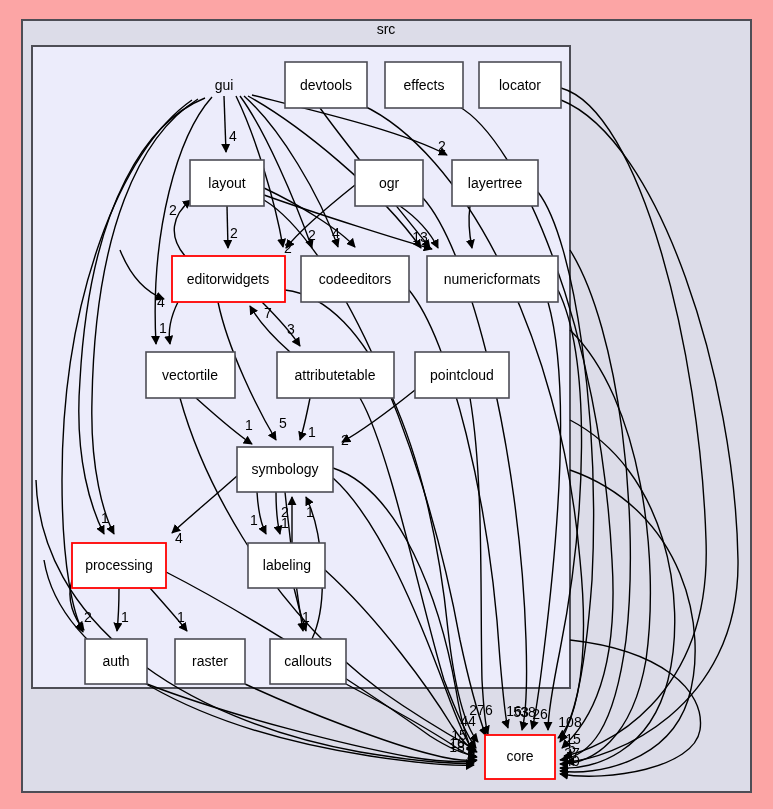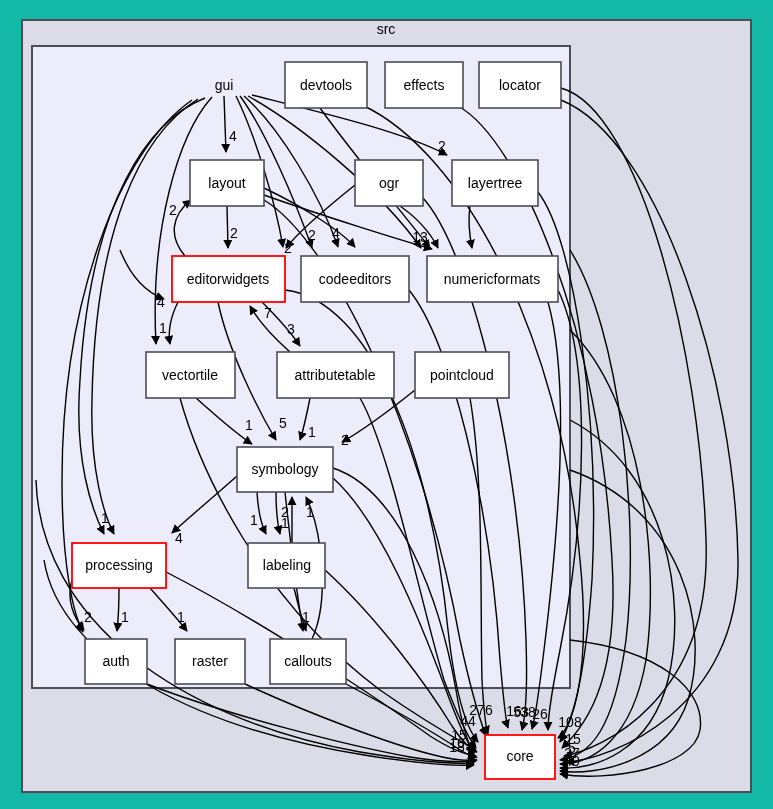--- a/index.html
+++ b/index.html
@@ -4,21 +4,21 @@
 <style>
   html, body {
     margin: 0;
     padding: 0;
     background: #ffffff;
   }
   #canvas {
     position: relative;
     width: 773px;
     height: 809px;
-    background: #14b8a6;
+    background: #fca5a5;
     font-family: "Liberation Sans", sans-serif;
   }
   svg#graph {
     display: block;
     width: 773px;
     height: 809px;
   }
   .cluster-outer-rect {
     fill: #dcdce8;
     stroke: #4d4d55;

